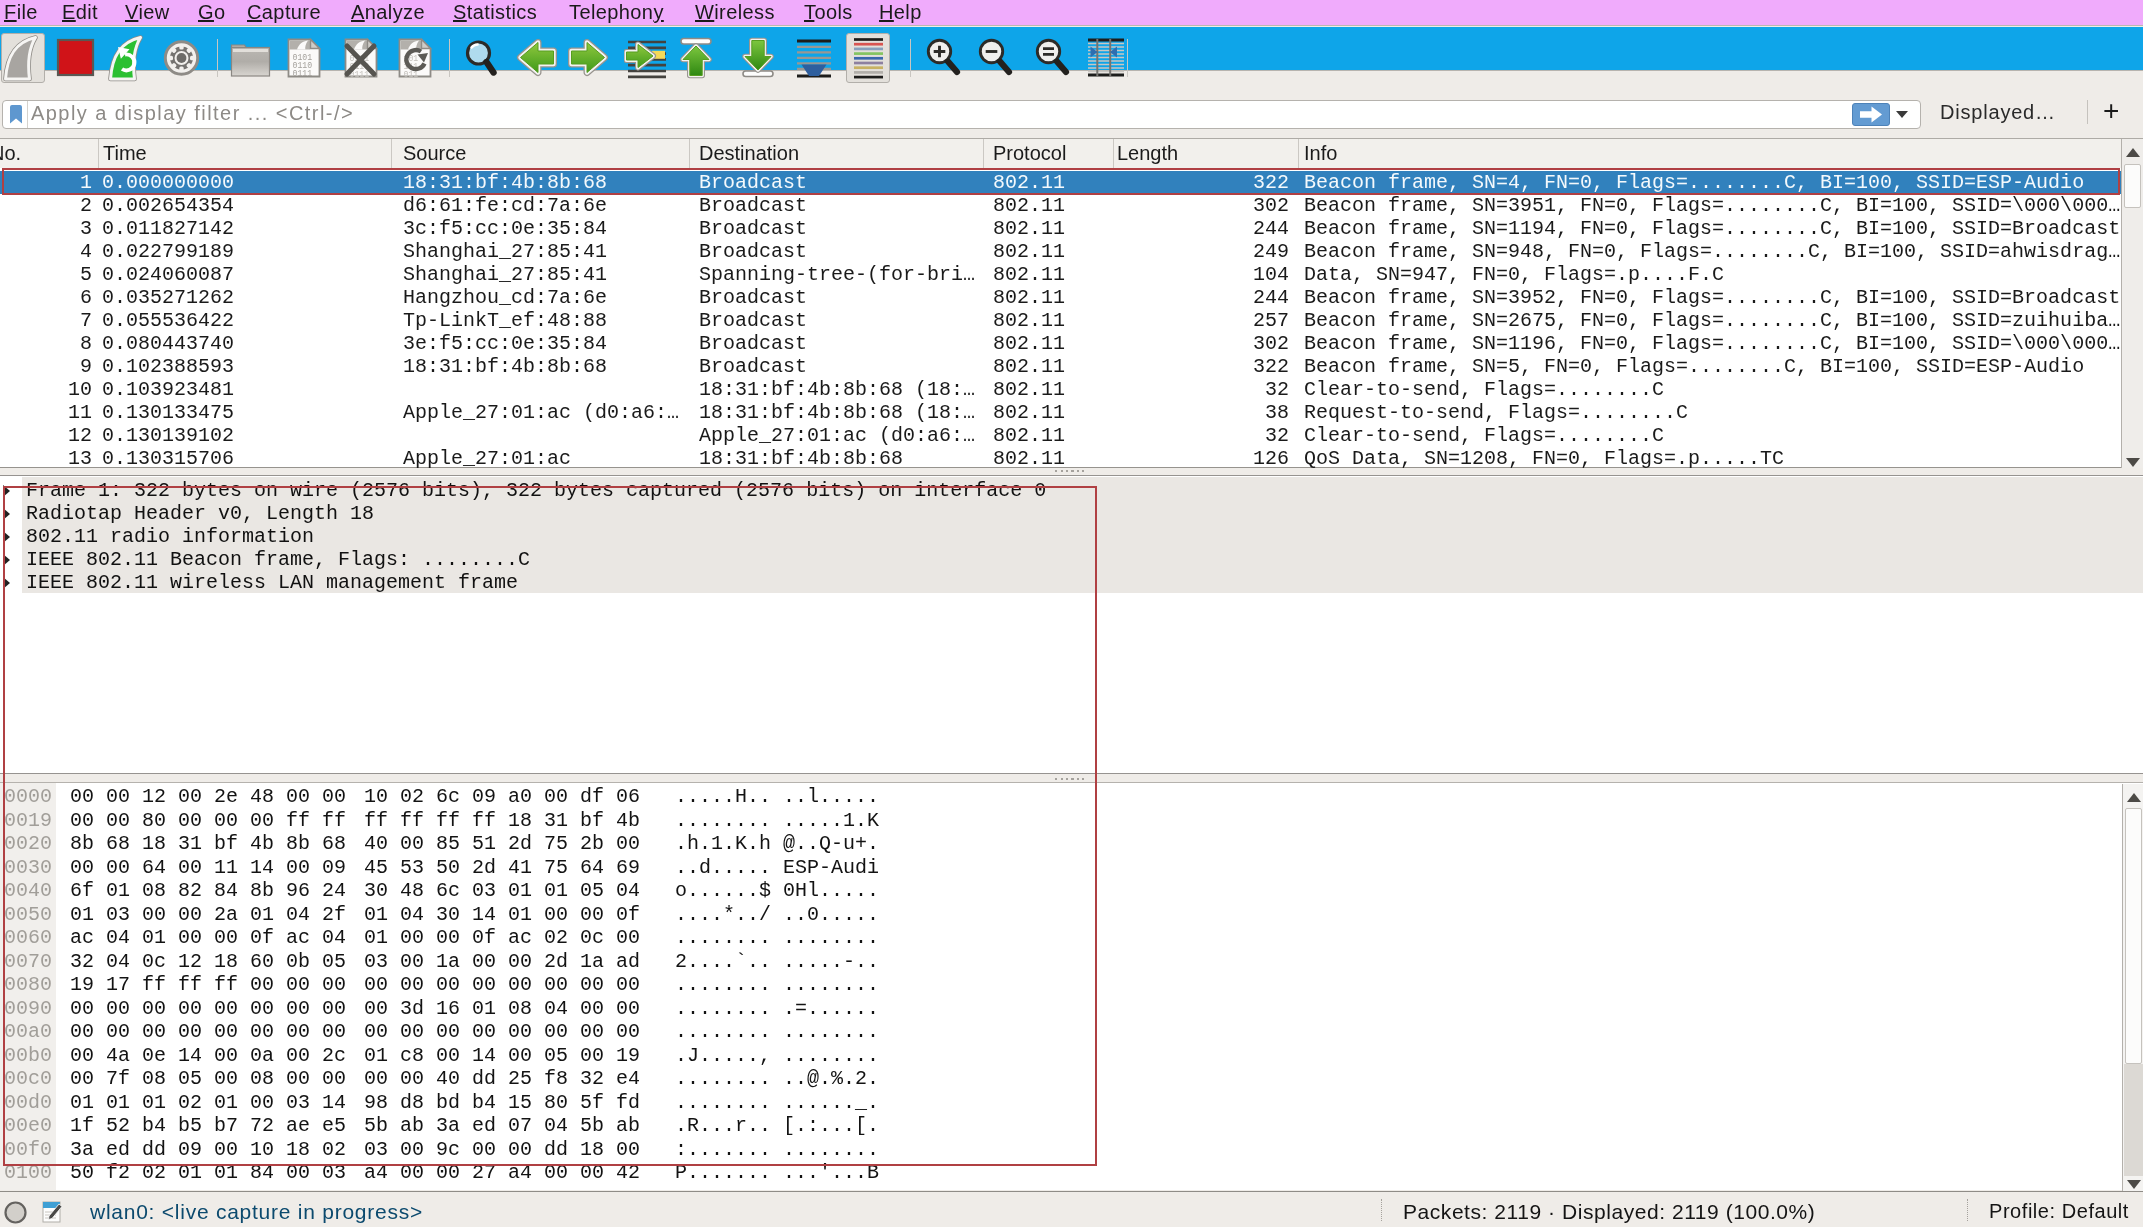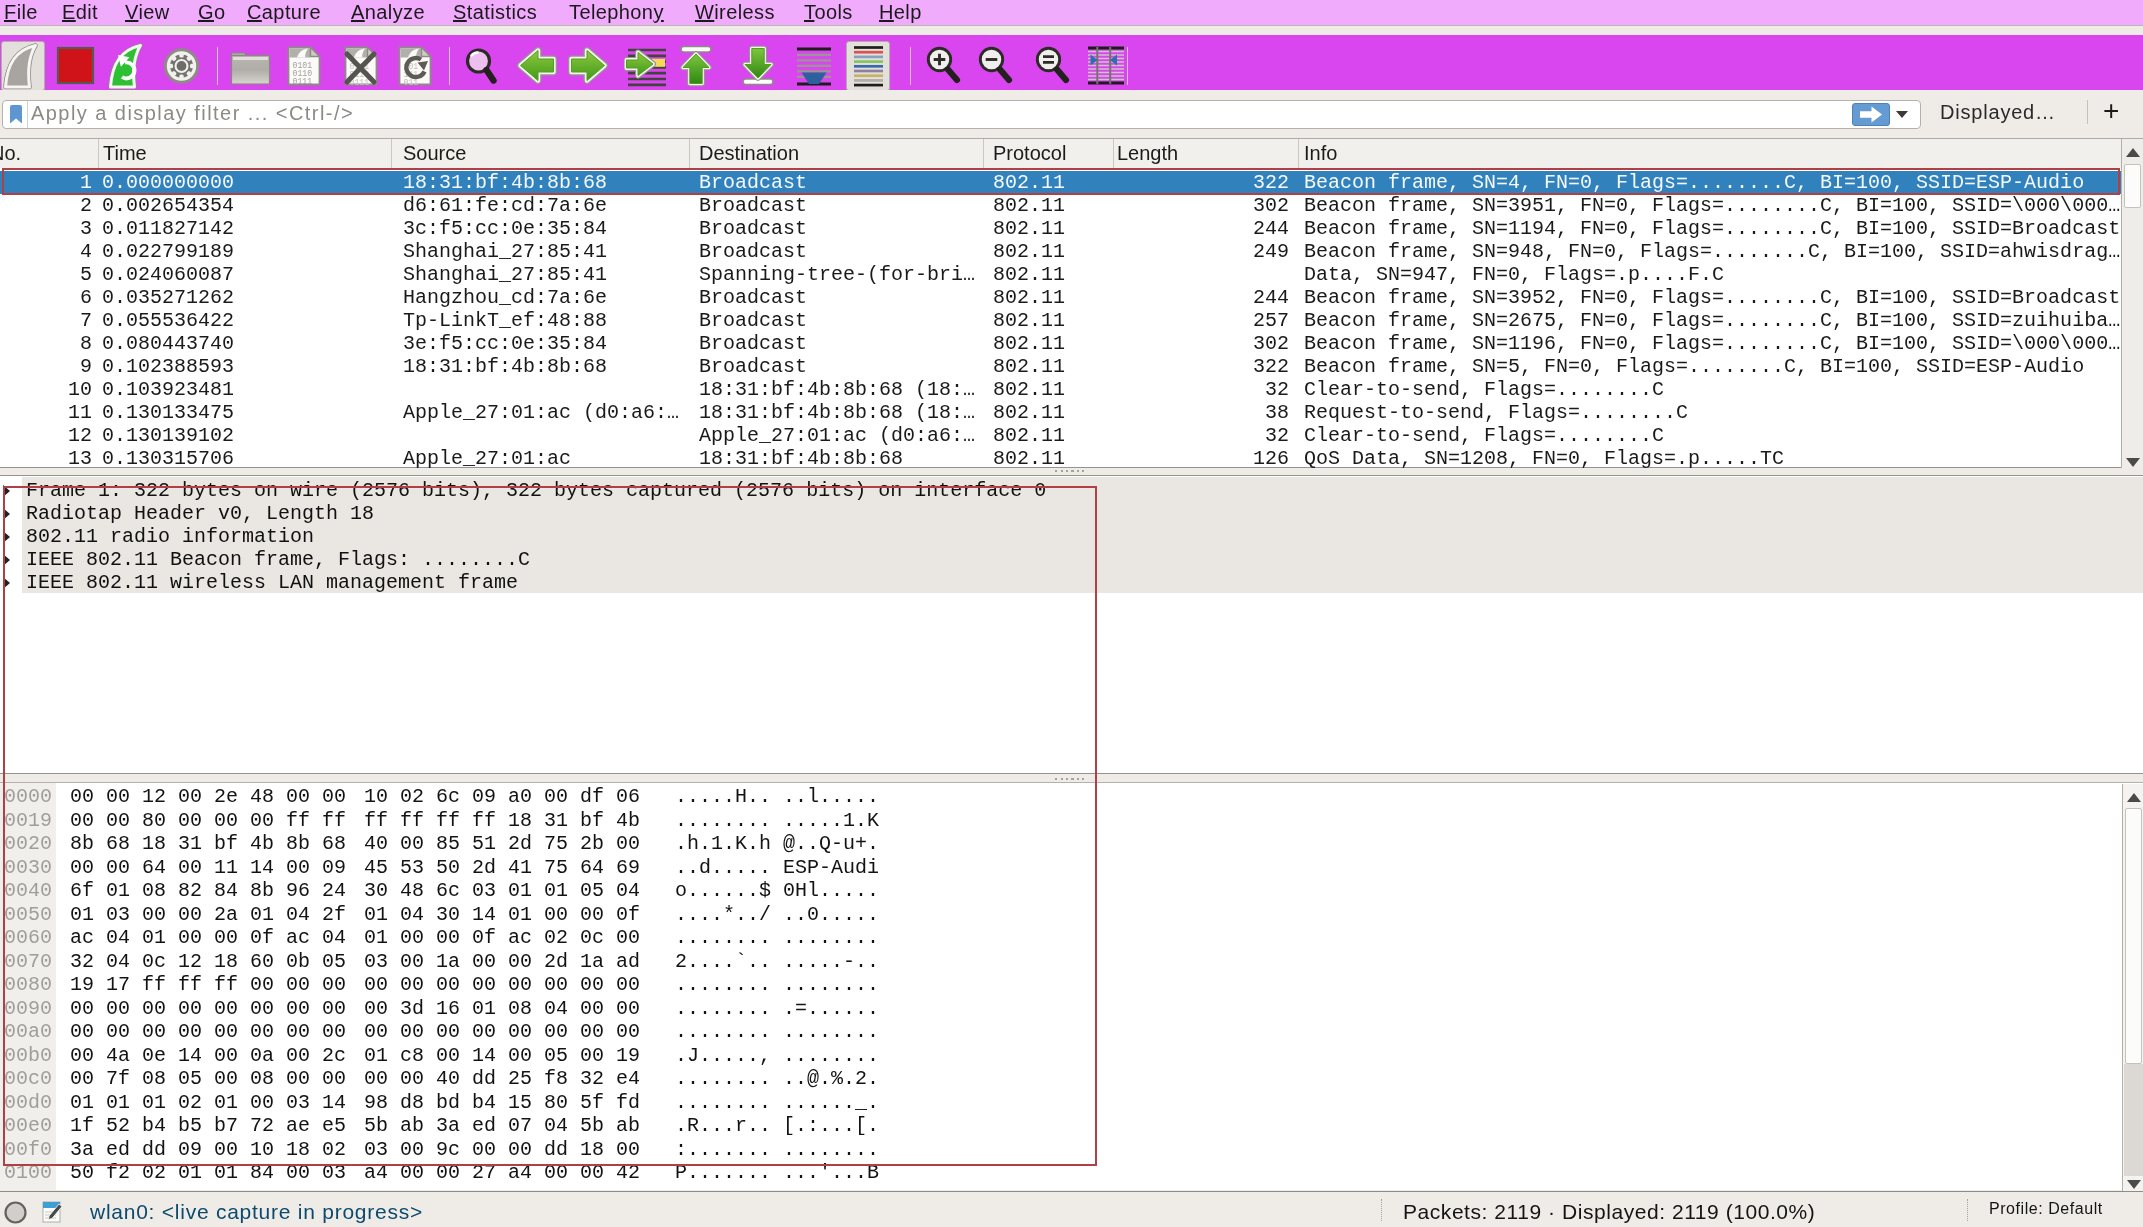--- a/index.html
+++ b/index.html
@@ -2,21 +2,21 @@
 <html><head>
 <meta charset="utf-8">
 <style>
 *{margin:0;padding:0;box-sizing:border-box}
 html,body{width:2143px;height:1227px;overflow:hidden}
 body{position:relative;background:#efece8;font-family:"Liberation Sans",sans-serif;color:#1a1a1a}
 
 #menubar{position:absolute;left:0;top:0;width:2143px;height:26px;background:#f0abfc;border-bottom:1px solid #bbb8b3;font-size:20px;letter-spacing:0.4px}
 #menubar span{position:absolute;top:1px}
 
-#toolbar{position:absolute;left:0;top:35px;width:2143px;height:62px;background:#d946ef;border-bottom:1px solid #b7b4af}
+#toolbar{position:absolute;left:0;top:27px;width:2143px;height:44px;background:#0ea5e9;border-bottom:1px solid #b7b4af}
 .tbtn{position:absolute;top:6px;width:44px;height:50px}
 .tsep{position:absolute;top:12px;width:1px;height:38px;background:#c9c6c1}
 .sunk{background:#e3e0db;border:1px solid #b2afaa;border-radius:3px}
 
 #filterbar{position:absolute;left:0;top:90px;width:2143px;height:49px;background:#efece8;border-bottom:1px solid #aeaba6}
 #finput{position:absolute;left:2px;top:10px;width:1919px;height:29px;background:#fff;border:1px solid #b5b2ad;border-radius:4px}
 #fph{position:absolute;left:31px;top:12px;font-size:20px;color:#8d8a86;letter-spacing:1.45px}
 
 #plist{position:absolute;left:0;top:139px;width:2143px;height:329px;background:#fff;border-bottom:1px solid #96938e}
 #phead{position:absolute;left:0;top:0;width:2143px;height:29px;background:#f2f0ec;font-size:20px;color:#1b1b1b}
@@ -331,21 +331,21 @@
       <i style="left:689px"></i>
       <i style="left:983px"></i>
       <i style="left:1113px"></i>
       <i style="left:1298px"></i>
 </div>
 <div id="prows">
       <div class="prow sel" style="top:31.5px"><span class="c-no">1</span><span class="c-time">0.000000000</span><span class="c-src">18:31:bf:4b:8b:68</span><span class="c-dst">Broadcast</span><span class="c-proto">802.11</span><span class="c-len">322</span><span class="c-info">Beacon frame, SN=4, FN=0, Flags=........C, BI=100, SSID=ESP-Audio</span></div>
       <div class="prow" style="top:54.5px"><span class="c-no">2</span><span class="c-time">0.002654354</span><span class="c-src">d6:61:fe:cd:7a:6e</span><span class="c-dst">Broadcast</span><span class="c-proto">802.11</span><span class="c-len">302</span><span class="c-info">Beacon frame, SN=3951, FN=0, Flags=........C, BI=100, SSID=\000\000…</span></div>
       <div class="prow" style="top:77.5px"><span class="c-no">3</span><span class="c-time">0.011827142</span><span class="c-src">3c:f5:cc:0e:35:84</span><span class="c-dst">Broadcast</span><span class="c-proto">802.11</span><span class="c-len">244</span><span class="c-info">Beacon frame, SN=1194, FN=0, Flags=........C, BI=100, SSID=Broadcast</span></div>
       <div class="prow" style="top:100.5px"><span class="c-no">4</span><span class="c-time">0.022799189</span><span class="c-src">Shanghai_27:85:41</span><span class="c-dst">Broadcast</span><span class="c-proto">802.11</span><span class="c-len">249</span><span class="c-info">Beacon frame, SN=948, FN=0, Flags=........C, BI=100, SSID=ahwisdrag…</span></div>
-      <div class="prow" style="top:123.5px"><span class="c-no">5</span><span class="c-time">0.024060087</span><span class="c-src">Shanghai_27:85:41</span><span class="c-dst">Spanning-tree-(for-bri…</span><span class="c-proto">802.11</span><span class="c-info">Data, SN=947, FN=0, Flags=.p....F.C</span></div>
+      <div class="prow" style="top:123.5px"><span class="c-no">5</span><span class="c-time">0.024060087</span><span class="c-src">Shanghai_27:85:41</span><span class="c-dst">Spanning-tree-(for-bri…</span><span class="c-proto">802.11</span><span class="c-len">104</span><span class="c-info">Data, SN=947, FN=0, Flags=.p....F.C</span></div>
       <div class="prow" style="top:146.5px"><span class="c-no">6</span><span class="c-time">0.035271262</span><span class="c-src">Hangzhou_cd:7a:6e</span><span class="c-dst">Broadcast</span><span class="c-proto">802.11</span><span class="c-len">244</span><span class="c-info">Beacon frame, SN=3952, FN=0, Flags=........C, BI=100, SSID=Broadcast</span></div>
       <div class="prow" style="top:169.5px"><span class="c-no">7</span><span class="c-time">0.055536422</span><span class="c-src">Tp-LinkT_ef:48:88</span><span class="c-dst">Broadcast</span><span class="c-proto">802.11</span><span class="c-len">257</span><span class="c-info">Beacon frame, SN=2675, FN=0, Flags=........C, BI=100, SSID=zuihuiba…</span></div>
       <div class="prow" style="top:192.5px"><span class="c-no">8</span><span class="c-time">0.080443740</span><span class="c-src">3e:f5:cc:0e:35:84</span><span class="c-dst">Broadcast</span><span class="c-proto">802.11</span><span class="c-len">302</span><span class="c-info">Beacon frame, SN=1196, FN=0, Flags=........C, BI=100, SSID=\000\000…</span></div>
       <div class="prow" style="top:215.5px"><span class="c-no">9</span><span class="c-time">0.102388593</span><span class="c-src">18:31:bf:4b:8b:68</span><span class="c-dst">Broadcast</span><span class="c-proto">802.11</span><span class="c-len">322</span><span class="c-info">Beacon frame, SN=5, FN=0, Flags=........C, BI=100, SSID=ESP-Audio</span></div>
       <div class="prow" style="top:238.5px"><span class="c-no">10</span><span class="c-time">0.103923481</span><span class="c-src"></span><span class="c-dst">18:31:bf:4b:8b:68 (18:…</span><span class="c-proto">802.11</span><span class="c-len">32</span><span class="c-info">Clear-to-send, Flags=........C</span></div>
       <div class="prow" style="top:261.5px"><span class="c-no">11</span><span class="c-time">0.130133475</span><span class="c-src">Apple_27:01:ac (d0:a6:…</span><span class="c-dst">18:31:bf:4b:8b:68 (18:…</span><span class="c-proto">802.11</span><span class="c-len">38</span><span class="c-info">Request-to-send, Flags=........C</span></div>
       <div class="prow" style="top:284.5px"><span class="c-no">12</span><span class="c-time">0.130139102</span><span class="c-src"></span><span class="c-dst">Apple_27:01:ac (d0:a6:…</span><span class="c-proto">802.11</span><span class="c-len">32</span><span class="c-info">Clear-to-send, Flags=........C</span></div>
       <div class="prow" style="top:307.5px"><span class="c-no">13</span><span class="c-time">0.130315706</span><span class="c-src">Apple_27:01:ac</span><span class="c-dst">18:31:bf:4b:8b:68</span><span class="c-proto">802.11</span><span class="c-len">126</span><span class="c-info">QoS Data, SN=1208, FN=0, Flags=.p.....TC</span></div>
     </div>
 <div class="sbar" style="left:2121px;top:0;width:22px;height:329px">
@@ -475,21 +475,21 @@
 <rect x="2" y="2" width="17" height="6" fill="#3e9fd4"></rect>
 <line x1="4" y1="12" x2="15" y2="12" stroke="#c8c5c0"></line>
       <line x1="4" y1="15" x2="15" y2="15" stroke="#c8c5c0"></line>
       <line x1="4" y1="18" x2="15" y2="18" stroke="#c8c5c0"></line>
 <path d="M8 16 L18 4 L21 6.5 L11 18.5 L7.5 19.5 Z" fill="#4a4a48" stroke="#fff" stroke-width="0.8"></path>
 </svg>
 <div style="position:absolute;left:90px;top:8px;color:#0c4a6e;font-size:21px;letter-spacing:0.75px">wlan0: &lt;live capture in progress&gt;</div>
 <div class="dotsep" style="left:1381px"></div>
 <div style="position:absolute;left:1403px;top:8px;color:#141414;font-size:21px;letter-spacing:0.55px">Packets: 2119 · Displayed: 2119 (100.0%)</div>
 <div class="dotsep" style="left:1967px"></div>
-<div style="position:absolute;left:1989px;top:8px;color:#141414;font-size:16px;letter-spacing:0.55px">Profile: Default</div>
+<div style="position:absolute;left:1989px;top:8px;color:#141414;font-size:20px;letter-spacing:0.55px">Profile: Default</div>
 </div>
 
 <div style="position:absolute;left:1055px;top:469.5px;width:33px;height:2px;background:repeating-linear-gradient(90deg,#a5a29d 0,#a5a29d 2px,rgba(0,0,0,0) 2px,rgba(0,0,0,0) 5.5px)"></div>
 <div style="position:absolute;left:1055px;top:777.5px;width:33px;height:2px;background:repeating-linear-gradient(90deg,#a5a29d 0,#a5a29d 2px,rgba(0,0,0,0) 2px,rgba(0,0,0,0) 5.5px)"></div>
 <div class="redbox" style="left:2px;top:168.3px;width:2118px;height:26.6px"></div>
 <div class="redbox" style="left:2.6px;top:485.6px;width:1094px;height:680px"></div>
 
 
 
 <svg width="0" height="0">

